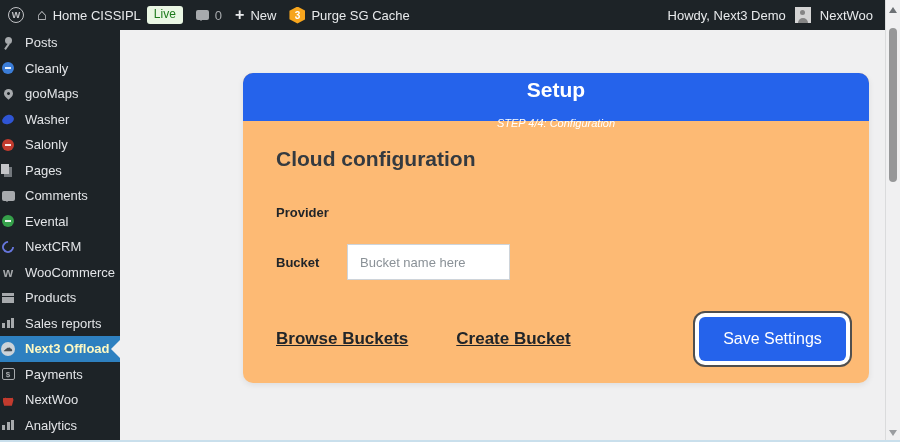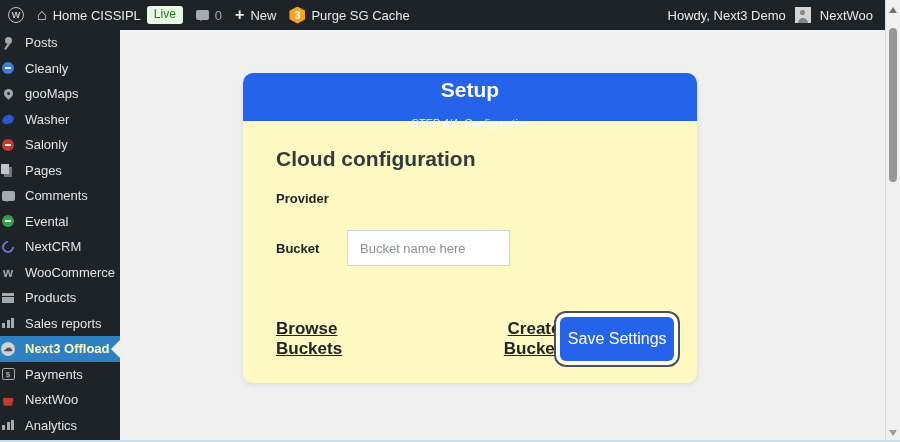--- a/index.html
+++ b/index.html
@@ -99,47 +99,47 @@
   .i-cloud { width:14px; height:14px; background:#ccd3d9; border-radius:50%; display:flex; align-items:center; justify-content:center; }
   .i-cloud::after { content:"☁"; font-size:9px; color:#464d53; line-height:1; }
   .i-pay { width:13px; height:12px; border:1.5px solid #a7aaad; border-radius:2px; display:flex; align-items:center; justify-content:center; }
   .i-pay::after { content:"$"; font-size:8px; font-weight:bold; color:#a7aaad; }
   .i-basket { width:11px; height:8px; background:#c23b2e; clip-path:polygon(8% 0,92% 0,100% 28%,85% 100%,15% 100%,0 28%); position:relative; margin-top:4px; }
   .i-basket::before { content:""; position:absolute; top:-5px; left:2px; width:6px; height:5px; border:1.5px solid #c23b2e; border-bottom:none; border-radius:4px 4px 0 0; }
 
   
   .content { position:absolute; left:120px; top:30px; right:15px; bottom:0; background:#f0f0f1; }
   .card {
-    position:absolute; left:123px; top:43px; width:454px; height:310px;
-    background:#fef9c3; border-radius:10px; box-shadow:0 2px 6px rgba(0,0,0,.08);
+    position:absolute; left:123px; top:43px; width:626px; height:310px;
+    background:#fdba74; border-radius:10px; box-shadow:0 2px 6px rgba(0,0,0,.08);
   }
   .card-header {
     height:48px; background:#2563eb; border-radius:10px 10px 0 0;
     color:#fff; text-align:center; padding-top:5px;
   }
   .card-title { font-size:21px; font-weight:bold; line-height:1.15; }
   .card-step { font-size:11px; font-style:italic; margin-top:15px; }
   .card-body { padding:26px 33px 0; }
-  .section-heading { font-size:21px; font-weight:bold; color:#343a40; margin-bottom:20px; }
+  .section-heading { font-size:21px; font-weight:bold; color:#343a40; margin-bottom:34px; }
   .form-row { display:flex; align-items:center; margin-bottom:24px; }
   .form-label { width:71px; font-size:13px; font-weight:bold; color:#212529; }
   .provider-link { color:#2563eb; font-size:14px; text-decoration:none; cursor:pointer; }
   .pencil { font-size:13px; }
   .bucket-input {
     width:163px; height:36px; border:1px solid #ced4da; border-radius:0;
     padding:16px 12px; font-size:13px; color:#495057; outline:none;
     font-family:"Liberation Sans", sans-serif;
   }
   .bucket-input::placeholder { color:#8a9197; }
   .card-footer {
     position:absolute; left:33px; right:23px; top:242px; height:48px;
     display:flex; align-items:center;
   }
   .foot-link { font-size:17px; font-weight:bold; color:#212529; text-decoration:underline; cursor:pointer; }
-  .foot-link.create { margin-left:94px;text-align:right; }
+  .foot-link.create { margin-left:48px;text-align:right; }
   .save-btn {
     margin-left:auto; width:147px; height:44px; background:#2563eb; color:#fff;
     font-size:16px; border:none; border-radius:6px; cursor:pointer;
     font-family:"Liberation Sans", sans-serif;
     box-shadow:0 0 0 4px #ffffff, 0 0 0 6px #4f4f4f;
   }
 
   
   .scrollcol {
     position:absolute; top:0; right:0; width:15px; height:442px;

